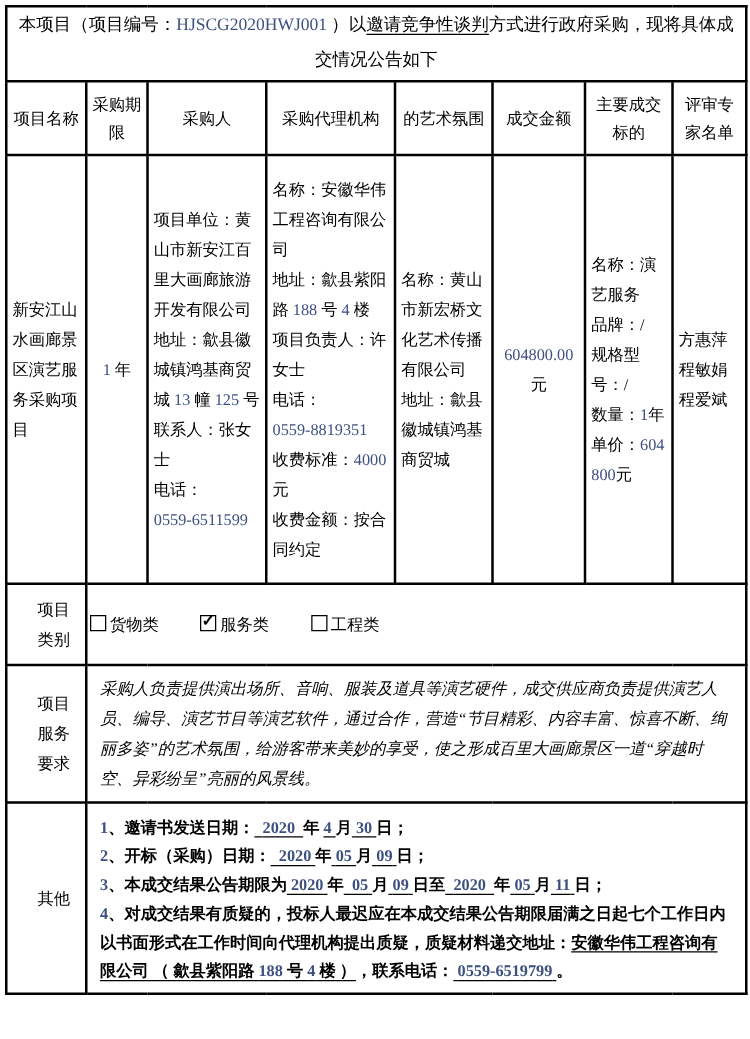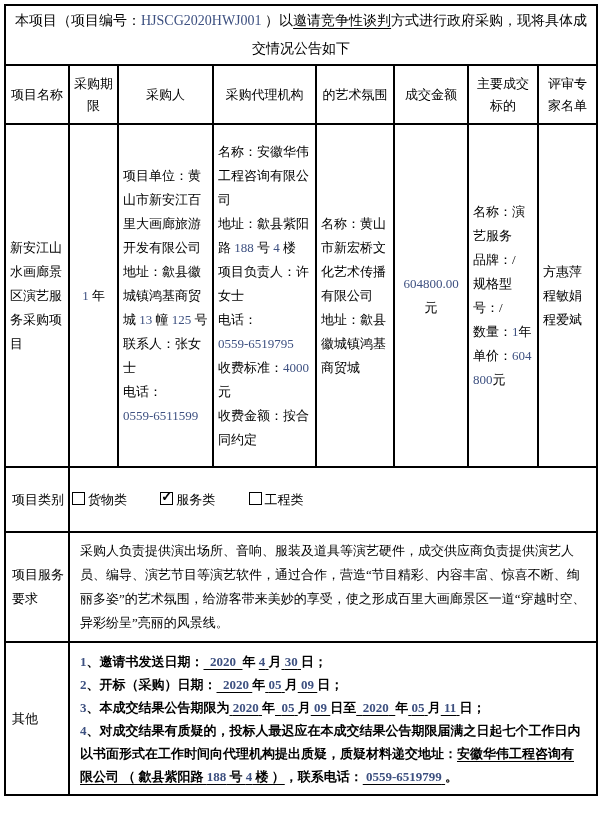--- a/index.html
+++ b/index.html
@@ -10,28 +10,28 @@
   
   .lat{font-family:"Liberation Serif",serif;color:#3d5080;}
   .u{text-decoration:underline;text-underline-offset:3px;}
 
   .r-intro td{height:58px;text-align:center;font-size:14px;line-height:28px;padding:0 6px;margin-top:38px;}
   .r-head th{height:53px;text-align:center;line-height:22px;padding:2px 3px;}
   .r-data td{height:317px;line-height:24px;white-space:pre-line;text-align:left;padding:12px 4px;}
   .r-data td.c-center{text-align:center;}
   .c-experts{line-height:30px;padding-left:8px;}
   .r-cat td{height:59px;}
-  .lblcell{text-align:left;padding-left:6px;line-height:24px;}
+  .lblcell{text-align:left;padding-left:24px;line-height:24px;}
   .optwrap{padding-left:2px;}
   .opt{margin-right:30px;white-space:nowrap;}
   .cb{display:inline-block;width:11px;height:11px;border:1.5px solid #000;position:relative;
       margin-right:3px;vertical-align:-1px;}
   .cb[data-checked="true"]::after{content:"✓";position:absolute;left:0px;top:-4px;
       font-size:13px;font-weight:bold;}
-  .r-svc td.content{line-height:24px;padding:4px 10px;text-align:left;}
+  .r-svc td.content{line-height:24px;padding:4px 10px;text-align:left;font-style:italic;}
   .r-svc td{height:100px;}
   .r-perf td{height:55px;}
   .r-perf td.content{padding-left:10px;}
   .r-other td{height:143px;}
   .r-other td.content{padding:4px 10px 4px 10px;vertical-align:middle;}
   .item{line-height:23px;white-space:pre-wrap;text-align:left;font-weight:bold;}
 </style>
 </head>
 <body>
 
@@ -68,21 +68,21 @@
     <td class="c-center"><span class="lat">1</span> 年</td>
     <td>项目单位：黄山市新安江百里大画廊旅游开发有限公司
 地址：歙县徽城镇鸿基商贸城 <span class="lat">13</span> 幢 <span class="lat">125</span> 号
 联系人：张女士
 电话：
 <span class="lat">0559-6511599</span></td>
     <td>名称：安徽华伟工程咨询有限公司
 地址：歙县紫阳路 <span class="lat">188</span> 号 <span class="lat">4</span> 楼
 项目负责人：许女士
 电话：
-<span class="lat">0559-6519795</span>
+<span class="lat">0559-8819351</span>
 收费标准：<span class="lat">4000</span>元
 收费金额：按合同约定</td>
     <td>名称：黄山市新宏桥文化艺术传播有限公司
 地址：歙县徽城镇鸿基商贸城</td>
     <td class="c-center"><span class="lat">604800.00</span>元</td>
     <td>名称：演艺服务
 品牌：/
 规格型号：/
 数量：<span class="lat">1</span>年
 单价：<span class="lat">604800</span>元</td>

